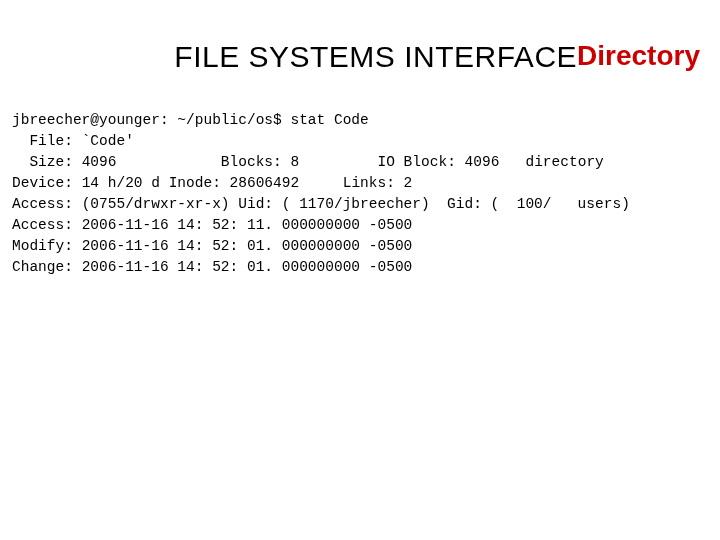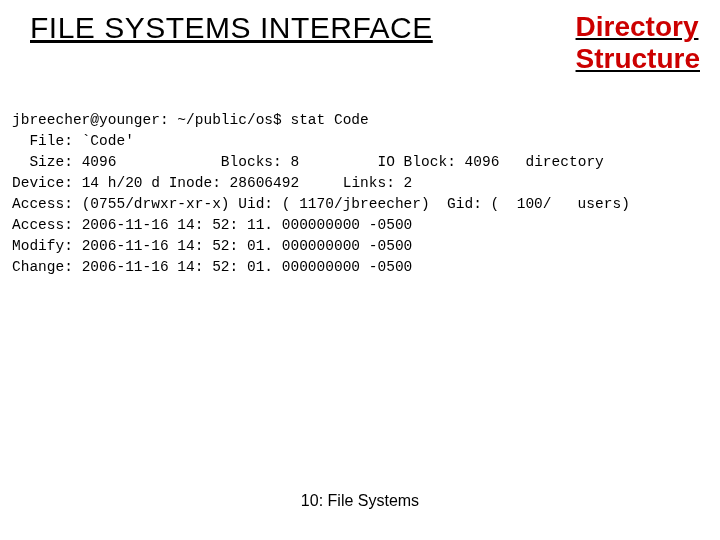--- a/index.html
+++ b/index.html
@@ -12,27 +12,26 @@
     color: #000;
   }
   .slide {
     position: relative;
     width: 720px;
     height: 540px;
     box-sizing: border-box;
   }
   .header {
     position: absolute;
-    top: 11px;
+    top: 40px;
     left: 30px;
     right: 20px;
     display: flex;
     align-items: flex-start;
-    justify-content: space-between;
-    text-decoration: underline;
+    justify-content: flex-end;
   }
   .title {
     font-size: 30px;
     letter-spacing: 0.5px;
   }
   .subtitle {
     font-size: 28px;
     font-weight: bold;
     color: #cc0000;
     text-align: left;
@@ -59,28 +58,26 @@
 </style>
 </head>
 <body>
 
 <div class="slide">
 
   <div class="header">
     <div class="title">FILE SYSTEMS INTERFACE</div>
     <div class="subtitle">
       <span>Directory</span><br>
-      <span>Structure</span>
     </div>
   </div>
 
   <div class="body"><span>jbreecher@younger: ~/public/os$ stat Code</span>
 <span>  File:</span> <span>`Code'</span>
 <span>  Size:</span> <span>4096</span>            <span>Blocks:</span> <span>8</span>         <span>IO Block:</span> <span>4096</span>   <span>directory</span>
 <span>Device:</span> <span>14 h/20 d Inode: 28606492</span>     <span>Links:</span> <span>2</span>
 <span>Access:</span> <span>(0755/drwxr-xr-x) Uid: ( 1170/jbreecher)</span>  <span>Gid:</span> <span>(  100/   users)</span>
 <span>Access:</span> <span>2006-11-16 14: 52: 11. 000000000 -0500</span>
 <span>Modify:</span> <span>2006-11-16 14: 52: 01. 000000000 -0500</span>
 <span>Change:</span> <span>2006-11-16 14: 52: 01. 000000000 -0500</span></div>
 
-  <div class="footer">10: File Systems</div>
 
 </div>
 
 </body></html>

